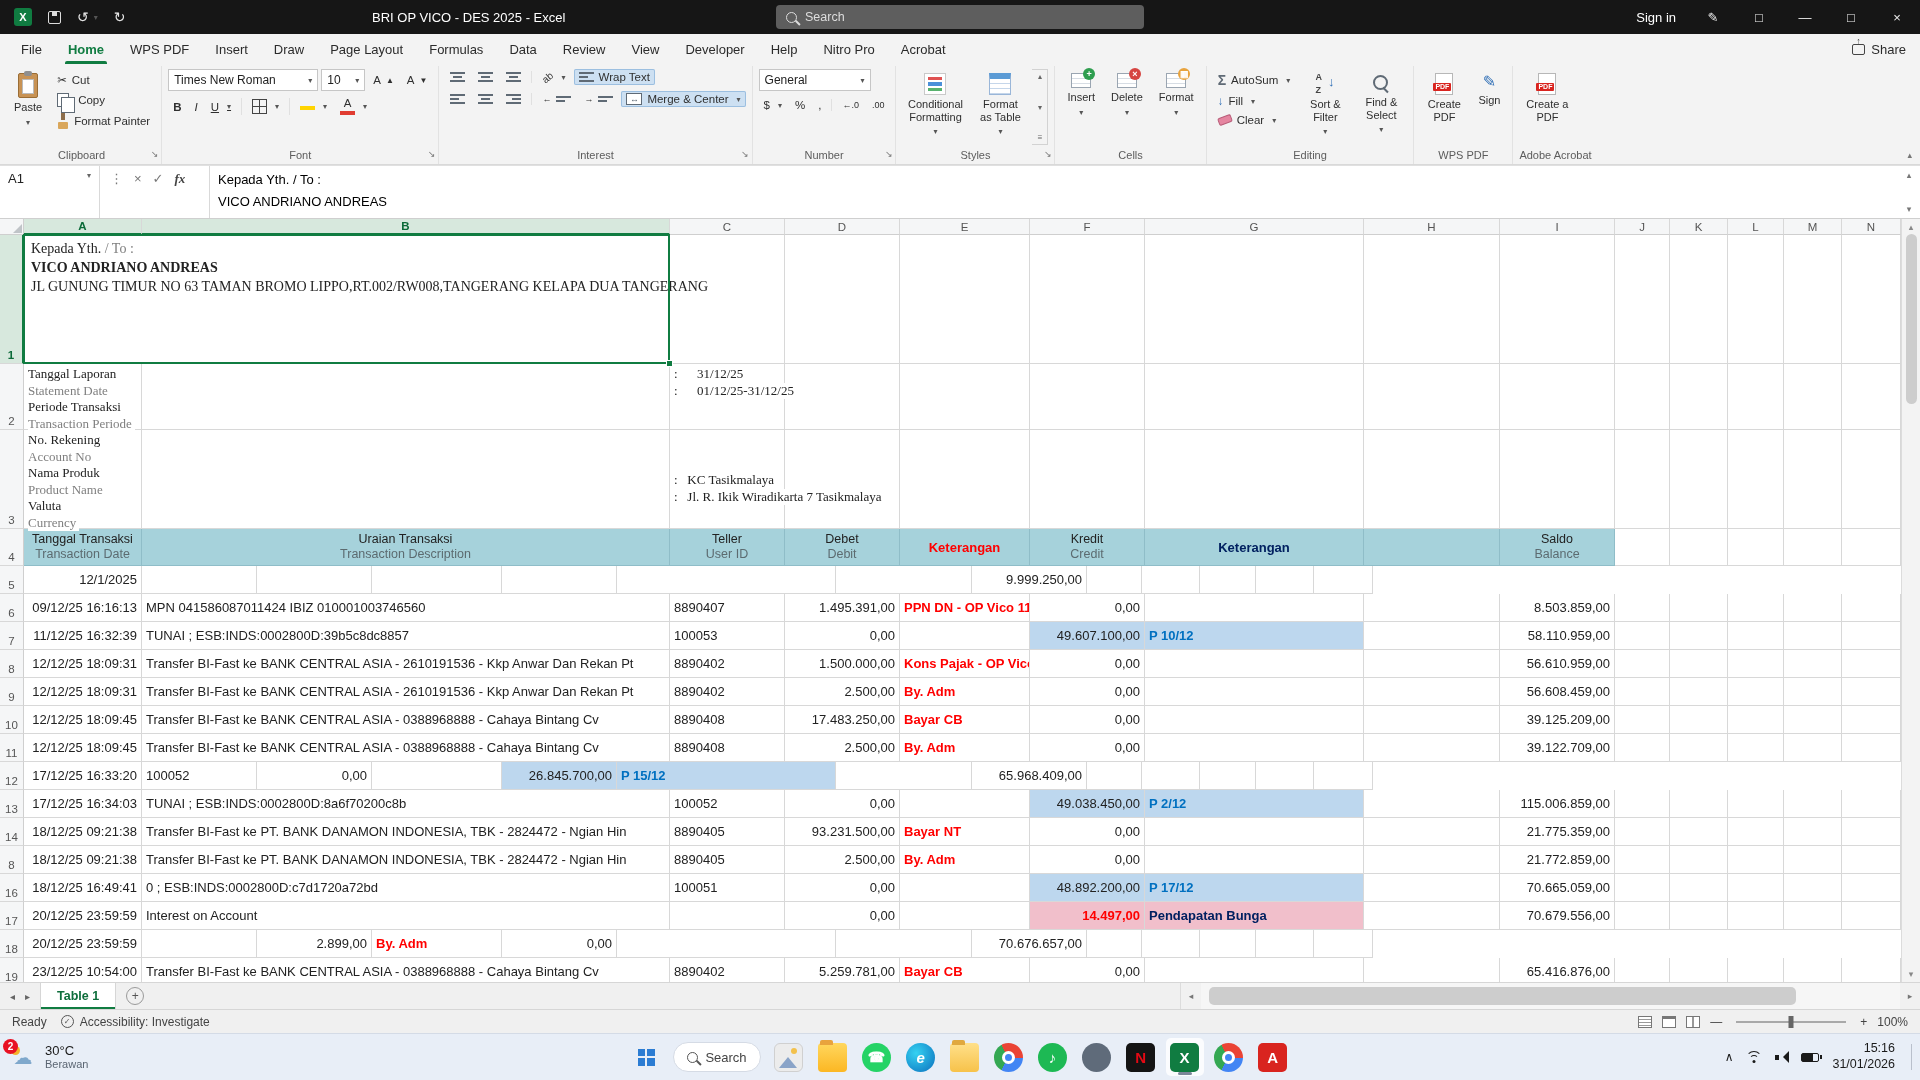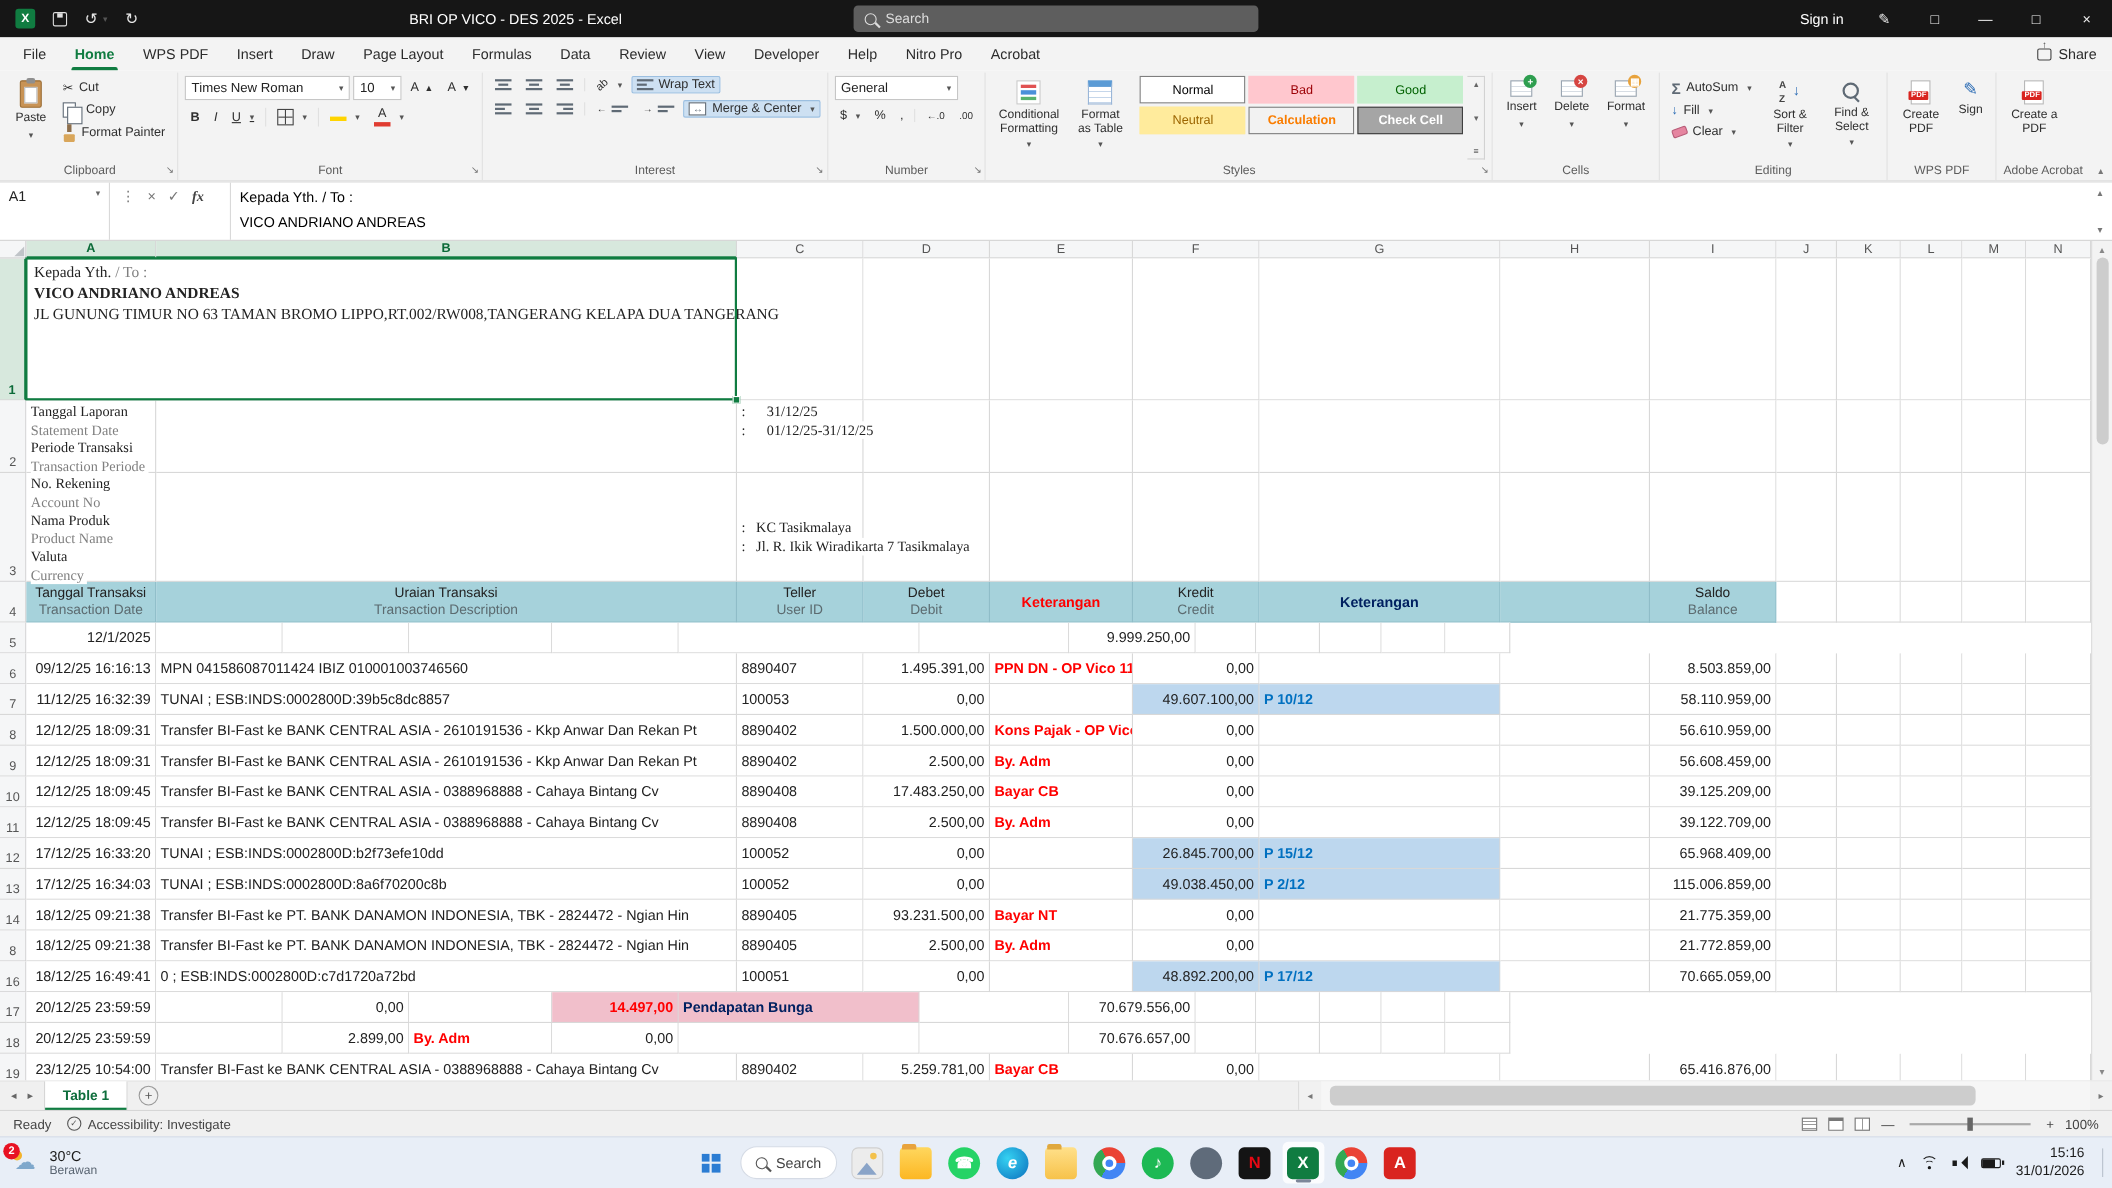--- a/index.html
+++ b/index.html
@@ -439,28 +439,20 @@
               <i></i>
               <i></i>
               <i></i>
             </span>
           <span>Conditional Formatting</span>
         </div>
         <div class="bigbtn ddb" style="max-width:56px">
           <span class="i-ft"></span>
           <span>Format as Table</span>
         </div>
-        <div class="chipwrap">
-            <div class="chip first" style="background: rgb(255, 255, 255); color: rgb(0, 0, 0); border-color: rgb(127, 127, 127);">Normal</div>
-            <div class="chip" style="background: rgb(255, 199, 206); color: rgb(156, 0, 6); border-color: rgb(255, 199, 206);">Bad</div>
-            <div class="chip" style="background: rgb(198, 239, 206); color: rgb(0, 97, 0); border-color: rgb(198, 239, 206);">Good</div>
-            <div class="chip" style="background: rgb(255, 235, 156); color: rgb(156, 101, 0); border-color: rgb(255, 235, 156);">Neutral</div>
-            <div class="chip" style="background: rgb(242, 242, 242); color: rgb(250, 125, 0); border-color: rgb(127, 127, 127); font-weight: 700;">Calculation</div>
-            <div class="chip" style="background: rgb(165, 165, 165); color: rgb(255, 255, 255); border-color: rgb(63, 63, 63); font-weight: 700;">Check Cell</div>
-          </div>
         <div class="galscroll">
           <span>▴</span>
           <span>▾</span>
           <span>≡</span>
         </div>
       </div>
       <div class="glabel">Styles</div>
       <span class="launch">↘</span>
     </div>
 
@@ -812,21 +804,20 @@
           <div class="cell cI ar">39.122.709,00</div>
           <div class="cell cJ"></div>
           <div class="cell cK"></div>
           <div class="cell cL"></div>
           <div class="cell cM"></div>
           <div class="cell cN"></div>
         </div>
         <div class="grow trow">
           <div class="rowhdr">12</div>
           <div class="cell cA ar">17/12/25 16:33:20</div>
-          <div class="cell cB">TUNAI ; ESB:INDS:0002800D:b2f73efe10dd</div>
           <div class="cell cC">100052</div>
           <div class="cell cD ar">0,00</div>
           <div class="cell cE redb"></div>
           <div class="cell cF ar bgblue">26.845.700,00</div>
           <div class="cell cG bgblue blueb">P 15/12</div>
           <div class="cell cH"></div>
           <div class="cell cI ar">65.968.409,00</div>
           <div class="cell cJ"></div>
           <div class="cell cK"></div>
           <div class="cell cL"></div>
@@ -897,20 +888,21 @@
           <div class="cell cI ar">70.665.059,00</div>
           <div class="cell cJ"></div>
           <div class="cell cK"></div>
           <div class="cell cL"></div>
           <div class="cell cM"></div>
           <div class="cell cN"></div>
         </div>
         <div class="grow trow">
           <div class="rowhdr">17</div>
           <div class="cell cA ar">20/12/25 23:59:59</div>
+          <div class="cell cB">Interest on Account</div>
           <div class="cell cC"></div>
           <div class="cell cD ar">0,00</div>
           <div class="cell cE redb"></div>
           <div class="cell cF ar bgpink redb">14.497,00</div>
           <div class="cell cG bgpink navyb">Pendapatan Bunga</div>
           <div class="cell cH"></div>
           <div class="cell cI ar">70.679.556,00</div>
           <div class="cell cJ"></div>
           <div class="cell cK"></div>
           <div class="cell cL"></div>

